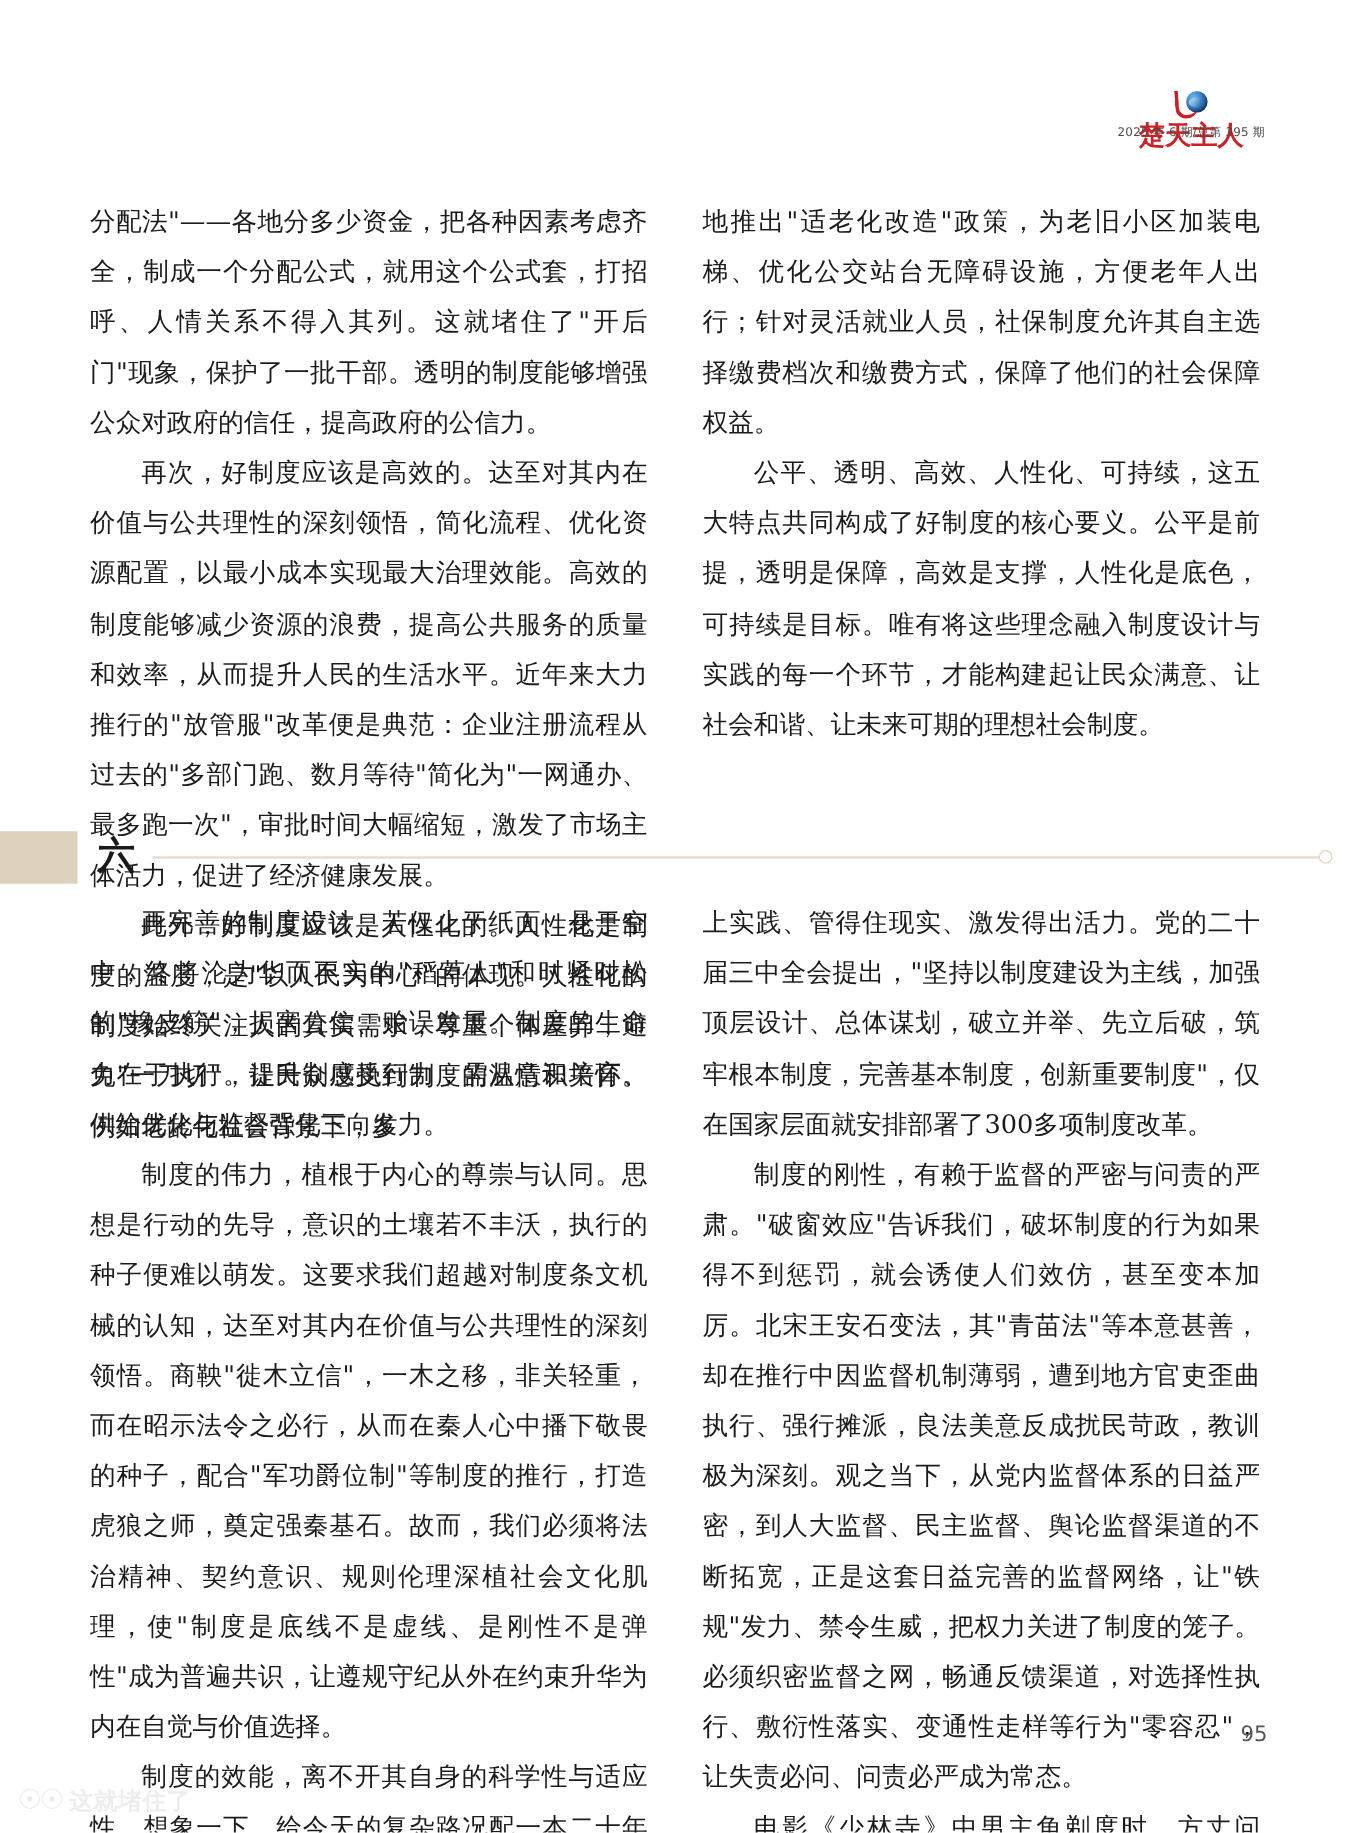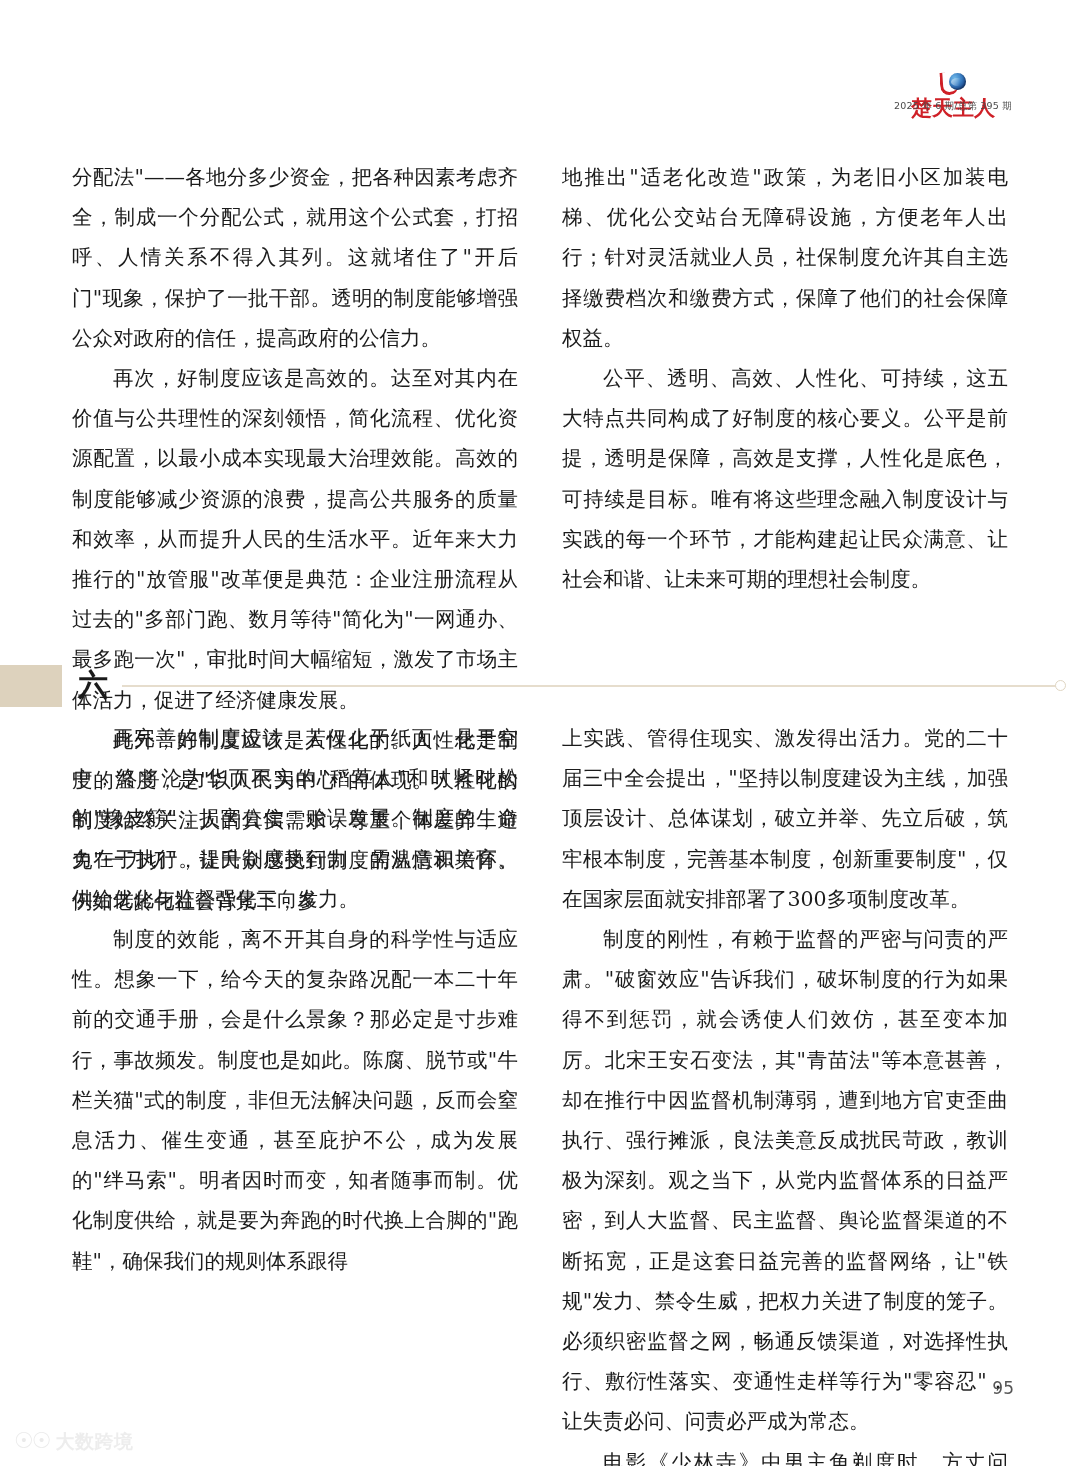--- a/index.html
+++ b/index.html
@@ -238,29 +238,30 @@
   <div class="section-block"></div>
   <div class="section-num">六</div>
   <div class="section-rule"></div>
   <div class="section-dot"></div>
 </div>
 
 <div class="article2">
   <div class="cols">
     <div class="col">
       <p class="para">再完善的制度设计，若仅止于纸面、悬于空中，终将沦为华而不实的"稻草人"和时紧时松的"橡皮筋"，损害公信、贻误发展。制度的生命力在于执行。提升制度执行力，需从意识培育、供给优化与监督强化三向发力。</p>
+      <p class="para">制度的伟力，植根于内心的尊崇与认同。思想是行动的先导，意识的土壤若不丰沃，执行的种子便难以萌发。这要求我们超越对制度条文机械的认知，达至对其内在价值与公共理性的深刻领悟。商鞅"徙木立信"，一木之移，非关轻重，而在昭示法令之必行，从而在秦人心中播下敬畏的种子，配合"军功爵位制"等制度的推行，打造虎狼之师，奠定强秦基石。故而，我们必须将法治精神、契约意识、规则伦理深植社会文化肌理，使"制度是底线不是虚线、是刚性不是弹性"成为普遍共识，让遵规守纪从外在约束升华为内在自觉与价值选择。</p>
       <p class="para">制度的效能，离不开其自身的科学性与适应性。想象一下，给今天的复杂路况配一本二十年前的交通手册，会是什么景象？那必定是寸步难行，事故频发。制度也是如此。陈腐、脱节或"牛栏关猫"式的制度，非但无法解决问题，反而会窒息活力、催生变通，甚至庇护不公，成为发展的"绊马索"。明者因时而变，知者随事而制。优化制度供给，就是要为奔跑的时代换上合脚的"跑鞋"，确保我们的规则体系跟得</p>
     </div>
     <div class="col">
       <p class="para noindent">上实践、管得住现实、激发得出活力。党的二十届三中全会提出，"坚持以制度建设为主线，加强顶层设计、总体谋划，破立并举、先立后破，筑牢根本制度，完善基本制度，创新重要制度"，仅在国家层面就安排部署了300多项制度改革。</p>
       <p class="para">制度的刚性，有赖于监督的严密与问责的严肃。"破窗效应"告诉我们，破坏制度的行为如果得不到惩罚，就会诱使人们效仿，甚至变本加厉。北宋王安石变法，其"青苗法"等本意甚善，却在推行中因监督机制薄弱，遭到地方官吏歪曲执行、强行摊派，良法美意反成扰民苛政，教训极为深刻。观之当下，从党内监督体系的日益严密，到人大监督、民主监督、舆论监督渠道的不断拓宽，正是这套日益完善的监督网络，让"铁规"发力、禁令生威，把权力关进了制度的笼子。必须织密监督之网，畅通反馈渠道，对选择性执行、敷衍性落实、变通性走样等行为"零容忍"，让失责必问、问责必严成为常态。</p>
       <p class="para">电影《少林寺》中男主角剃度时，方丈问道："尽形寿，不饮酒，不杀生，汝今能持否？"意思是，直到有形之躯寿命尽了都不饮酒不杀生，你能持守这个戒令吗？踏入佛门，有此清规；步入社会，也有规则，我们每一个人如何回答好这种拷问？！</p>
 
     </div>
   </div>
 </div>
 
 <div class="page-number">95</div>
 
 <div class="watermark">
   <span class="wm-mark">☉☉</span>
-  <span class="wm-text">大数跨境</span>
+  <span class="wm-text">这就堵住了</span>
 </div>
 
 </body></html>

